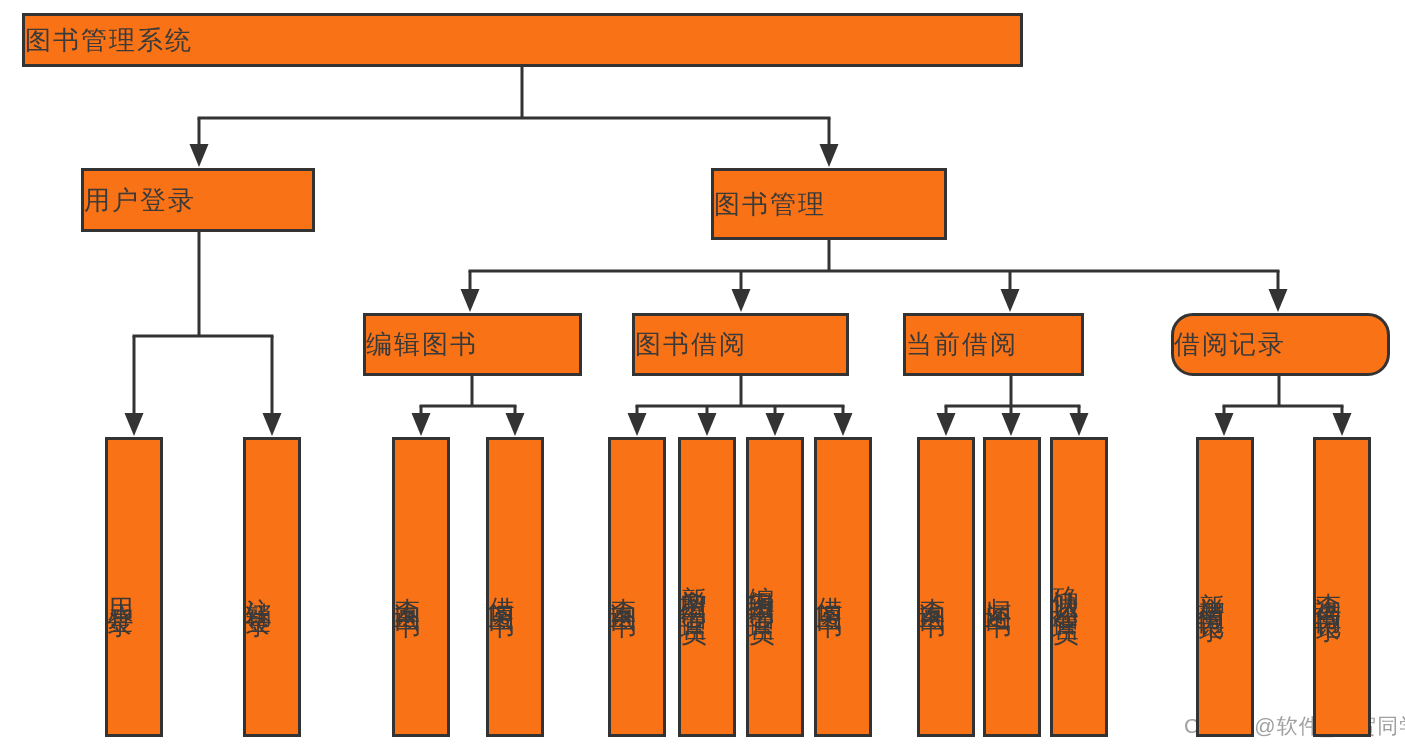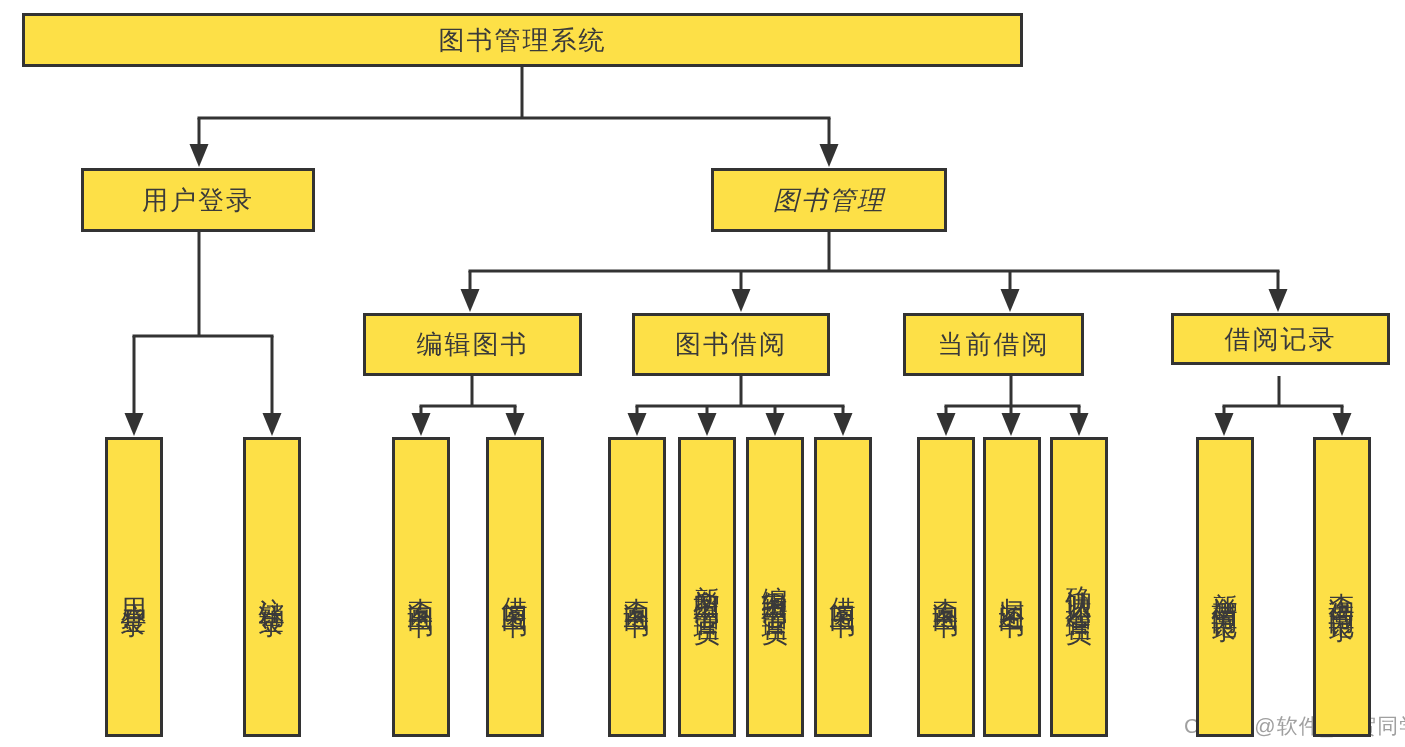--- a/index.html
+++ b/index.html
@@ -20,24 +20,23 @@
     left: 0;
     top: 0;
     width: 1405px;
     height: 747px;
     pointer-events: none;
   }
   .node {
     position: absolute;
     box-sizing: border-box;
     border: 3px solid var(--line-color, #333333);
-    background: #fde047;
+    background: #f97316;
     display: flex;
     align-items: center;
-    justify-content: center;
     color: var(--text-color, #3a3a3a);
   }
   .node-label {
     font-size: 26px;
     letter-spacing: 2px;
     white-space: nowrap;
   }
   .node.vertical .node-label {
     writing-mode: vertical-rl;
     letter-spacing: 5px;
@@ -113,33 +112,33 @@
       <line x1="1342" y1="406" x2="1342" y2="417" stroke="#333333" stroke-width="3"></line>
       <polygon points="1332.5,413 1351.5,413 1342,436" fill="#333333"></polygon>
     </svg>
   <div class="watermark">CSDN @软件_小贺同学</div>
 <div class="node horizontal" style="left: 22px; top: 13px; width: 1001px; height: 54px;">
       <span class="node-label">图书管理系统</span>
     </div>
     <div class="node horizontal" style="left: 81px; top: 168px; width: 234px; height: 64px;">
       <span class="node-label">用户登录</span>
     </div>
-    <div class="node horizontal" style="left: 711px; top: 168px; width: 236px; height: 64px; font-style: italic;">
+    <div class="node horizontal" style="left: 711px; top: 168px; width: 236px; height: 72px;">
       <span class="node-label">图书管理</span>
     </div>
     <div class="node horizontal" style="left: 363px; top: 313px; width: 219px; height: 63px;">
       <span class="node-label">编辑图书</span>
     </div>
-    <div class="node horizontal" style="left: 632px; top: 313px; width: 198px; height: 63px;">
+    <div class="node horizontal" style="left: 632px; top: 313px; width: 217px; height: 63px;">
       <span class="node-label">图书借阅</span>
     </div>
     <div class="node horizontal" style="left: 903px; top: 313px; width: 181px; height: 63px;">
       <span class="node-label">当前借阅</span>
     </div>
-    <div class="node horizontal" style="left: 1171px; top: 313px; width: 219px; height: 52px;">
+    <div class="node horizontal" style="left: 1171px; top: 313px; width: 219px; height: 63px; border-radius: 22px;">
       <span class="node-label">借阅记录</span>
     </div>
     <div class="node vertical" style="left: 105px; top: 437px; width: 58px; height: 300px;">
       <span class="node-label">用户登录</span>
     </div>
     <div class="node vertical" style="left: 243px; top: 437px; width: 58px; height: 300px;">
       <span class="node-label">注销登录</span>
     </div>
     <div class="node vertical" style="left: 392px; top: 437px; width: 58px; height: 300px;">
       <span class="node-label">查询图书</span>

